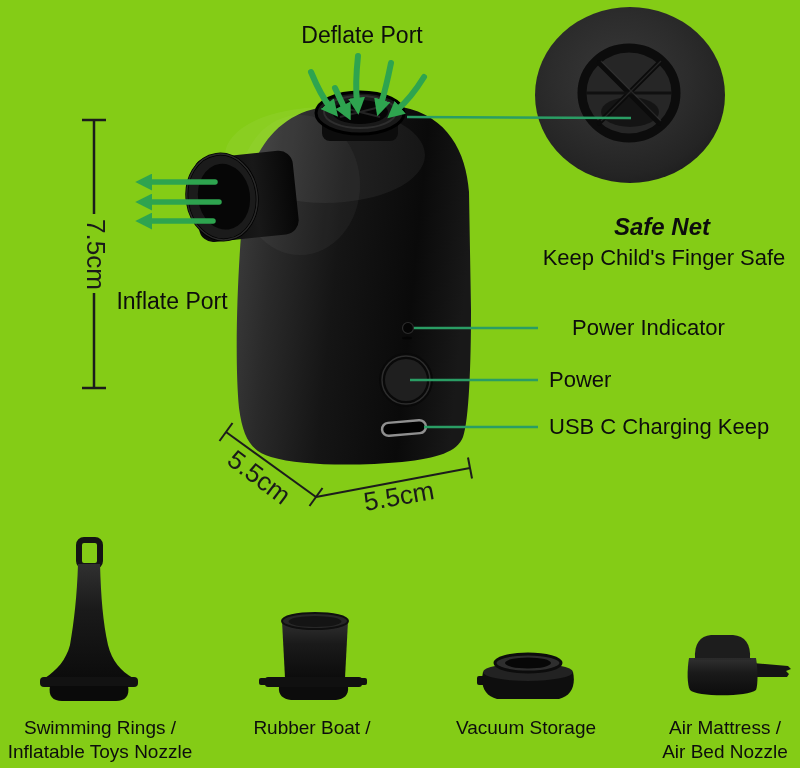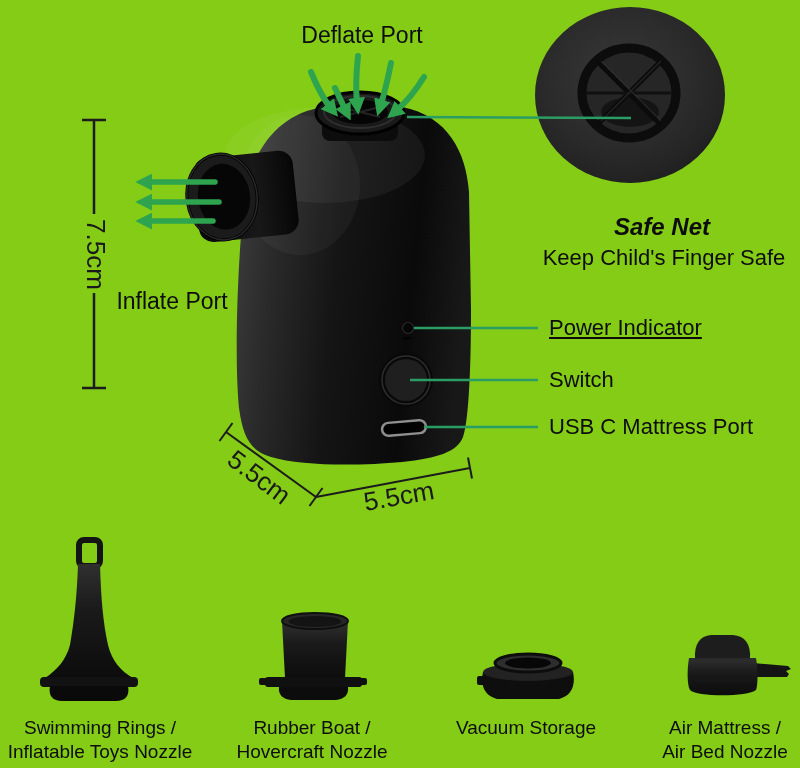--- a/index.html
+++ b/index.html
@@ -181,40 +181,39 @@
   </svg>
 
   <div class="lbl" style="left:262px;top:22px;width:200px;font-size:23px;">Deflate Port</div>
 
   <div class="lbl" style="left:72px;top:244px;width:200px;font-size:23px;margin-top:44px;">Inflate Port</div>
 
   <div class="lbl bold" style="left:562px;top:213px;width:200px;font-size:24px;">Safe Net</div>
 
   <div class="lbl" style="left:529px;top:245px;width:270px;font-size:22px;">Keep Child's Finger Safe</div>
 
-  <div class="callout" style="left:549px;top:315px;text-decoration:underline;">Power Indicator</div>
-
-  <div class="callout" style="left:549px;top:367px;">Switch</div>
-
-  <div class="callout" style="left:549px;top:414px;">USB C Mattress Port</div>
+  <div class="callout" style="left:572px;top:315px;">Power Indicator</div>
+
+  <div class="callout" style="left:549px;top:367px;">Power</div>
+
+  <div class="callout" style="left:549px;top:414px;">USB C Charging Keep</div>
 
   <div class="dim" style="left:35px;top:239px;width:120px;transform:rotate(90deg);">7.5cm</div>
 
   <div class="dim" style="left:214px;top:462px;width:90px;transform:rotate(37deg);">5.5cm</div>
 
   <div class="dim" style="left:354px;top:481px;width:90px;transform:rotate(-10deg);">5.5cm</div>
 
   <div class="nozzle-label" style="left:-10px;top:716px;">
     <div>Swimming Rings /</div>
     <div>Inflatable Toys Nozzle</div>
   </div>
 
   <div class="nozzle-label" style="left:202px;top:716px;">
     <div>Rubber Boat /</div>
-    <div>Hovercraft Nozzle</div>
   </div>
 
   <div class="nozzle-label" style="left:416px;top:716px;text-align:center;">
     <div>Vacuum Storage</div>
   </div>
 
   <div class="nozzle-label" style="left:615px;top:716px;">
     <div>Air Mattress /</div>
     <div>Air Bed Nozzle</div>
   </div>

